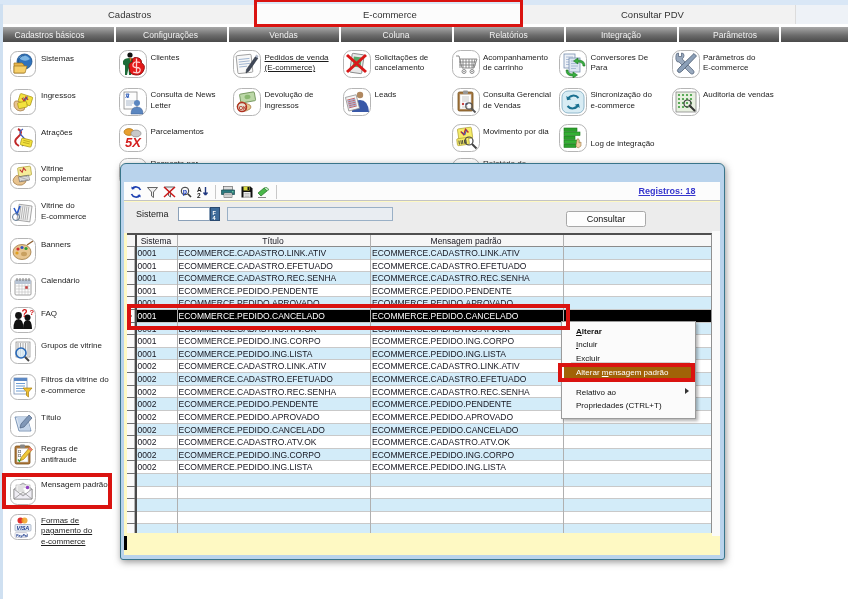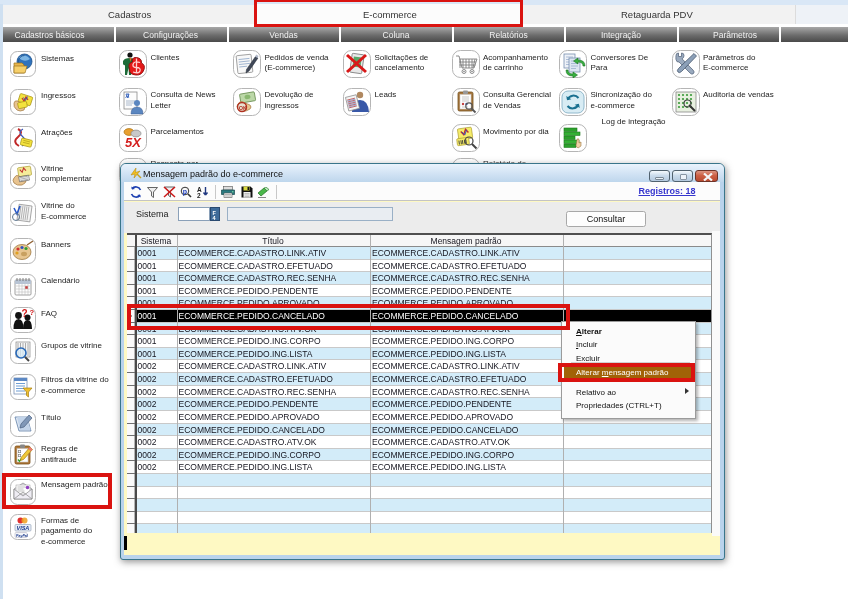--- a/index.html
+++ b/index.html
@@ -18,21 +18,21 @@
 <body>
 
 <div class="abs" style="left:0;top:0;width:848px;height:5px;background:#d9e7f6;"></div>
 <div class="abs" style="left:0;top:5px;width:848px;height:19px;background:#f2f2f2;"></div>
 <div class="abs" style="left:0;top:24px;width:848px;height:3px;background:#fff;"></div>
 <div class="abs" style="left:257px;top:4px;width:264px;height:20px;background:#fcfcfc;"></div>
 <div class="abs" style="left:795px;top:5px;width:1px;height:19px;background:#dcdcdc;"></div>
 <div class="abs" style="left:796px;top:5px;width:52px;height:19px;background:#eef2f7;"></div>
 <div class="tablbl" style="left:108px;top:9px;">Cadastros</div>
 <div class="tablbl" style="left:363px;top:9px;">E-commerce</div>
-<div class="tablbl" style="left:621px;top:9px;">Retaguarda PDV</div>
+<div class="tablbl" style="left:621px;top:9px;">Consultar PDV</div>
 
 <div class="abs" style="left:0;top:26.5px;width:848px;height:15px;background:linear-gradient(#a8a8a8,#6c6c6c 55%,#4a4a4a);"></div>
 <div class="abs" style="left:113.5px;top:26.5px;width:2px;height:15px;background:#fff;"></div>
 <div class="abs" style="left:226.5px;top:26.5px;width:2px;height:15px;background:#fff;"></div>
 <div class="abs" style="left:339px;top:26.5px;width:2px;height:15px;background:#fff;"></div>
 <div class="abs" style="left:451.5px;top:26.5px;width:2px;height:15px;background:#fff;"></div>
 <div class="abs" style="left:564px;top:26.5px;width:2px;height:15px;background:#fff;"></div>
 <div class="abs" style="left:676.5px;top:26.5px;width:2px;height:15px;background:#fff;"></div>
 <div class="abs" style="left:779px;top:26.5px;width:2px;height:15px;background:#fff;"></div>
 <div class="mitem" style="left:0;top:30px;width:99px;">Cadastros básicos</div>
@@ -165,40 +165,40 @@
 <div class="lbl" style="left:41px;top:479.5px;">Mensagem padrão</div>
 <svg class="sic" style="left:9.5px;top:513.5px;" viewBox="0 0 26 26">
     <rect x="0.5" y="0.5" width="25" height="25" rx="7" fill="#fff" stroke="#b5b5b5"></rect>
     <circle cx="10.5" cy="6.5" r="3" fill="#e03030"></circle>
     <circle cx="14.5" cy="6.5" r="3" fill="#f0a020" fill-opacity="0.85"></circle>
     <rect x="5" y="10.5" width="16" height="6.5" rx="1" fill="#e8eef8" stroke="#8898b0" stroke-width="0.6"></rect>
     <text x="6.5" y="16" font-size="5.5" font-weight="bold" font-style="italic" fill="#1a3a8c">VISA</text>
     <rect x="5" y="18.5" width="12" height="5" rx="1" fill="#f4f6fa" stroke="#aab" stroke-width="0.5"></rect>
     <text x="6" y="22.5" font-size="3.6" font-weight="bold" font-style="italic" fill="#1a3a8c">PayPal</text>
   </svg>
-<div class="lbl" style="left:41px;top:515.5px;">Formas de<br>pagamento do<br>e-commerce</div>
+<div class="lbl" style="left:41px;top:515.5px;text-decoration:underline;">Formas de<br>pagamento do<br>e-commerce</div>
 
 <svg class="gic" style="left:119px;top:50px;" viewBox="0 0 28 28">
     <rect x="0.5" y="0.5" width="27" height="27" rx="8" fill="#fff" stroke="#b5b5b5"></rect>
     <circle cx="11" cy="5" r="2.6" fill="#111"></circle>
     <path d="M6 9 q5-2 9 0 l-1 8 -2 8 h-2 l-0.5-7 -1.5 7 h-2 l0-8 z" fill="#1d6b38"></path>
     <path d="M10.5 8 l1 4 1-4 z" fill="#e86820"></path>
     <path d="M4 11 q2-3 4-2 l-1 6 q-2 1 -3-1 z" fill="#1d6b38"></path>
     <path d="M16 7.5 q7 0 6.5 5.5 q4 2 2.5 6.5 q-2 6 -8 5.5 q-7-0.5 -6.5-6 q-2-6 3-7 q-1-4 2.5-4.5" fill="#e41818" stroke="#8c0c0c" stroke-width="0.9"></path>
     <path d="M17.5 8.5 v15 M21 12.5 q-6-2 -7 2 q-0.5 3 3.5 3 q4.5 0 3.5 3.5 q-1 3 -7 1" stroke="#ffd0d0" stroke-width="1.3" fill="none"></path>
   </svg>
 <div class="lbl" style="left:150.5px;top:52.5px;">Clientes</div>
 <svg class="gic" style="left:233px;top:50px;" viewBox="0 0 28 28">
     <rect x="0.5" y="0.5" width="27" height="27" rx="8" fill="#fff" stroke="#b5b5b5"></rect>
     <rect x="4" y="5" width="15" height="18" rx="1" fill="#f8f8f8" stroke="#909090" stroke-width="0.8" transform="rotate(-6 11 14)"></rect>
     <path d="M6 9 h11 M6 11.5 h11 M6 14 h11 M6 16.5 h8" stroke="#90a8c8" stroke-width="0.8" transform="rotate(-6 11 14)"></path>
     <path d="M25 8 l-9 13 -3 2 0.5-3.5 9-13 z" fill="#404858" stroke="#202830" stroke-width="0.5"></path>
     <path d="M22 6.5 l2.5 1.5 1-2 -2.2-1.5 z" fill="#b0b8c8"></path>
   </svg>
-<div class="lbl" style="left:264.5px;top:52.5px;">Pedidos de venda<br>(E-commerce)</div>
+<div class="lbl" style="left:264.5px;top:52.5px;text-decoration:underline;">Pedidos de venda<br>(E-commerce)</div>
 <svg class="gic" style="left:343px;top:50px;" viewBox="0 0 28 28">
     <rect x="0.5" y="0.5" width="27" height="27" rx="8" fill="#fff" stroke="#b5b5b5"></rect>
     <rect x="8" y="4" width="12" height="19" rx="1" fill="#e8e8e8" stroke="#777" stroke-width="0.8" transform="rotate(8 14 13)"></rect>
     <rect x="10" y="7" width="8" height="10" fill="#58a868" transform="rotate(8 14 13)"></rect>
     <path d="M4 5 L23 22 M23 5 L4 22" stroke="#d81818" stroke-width="3"></path>
   </svg>
 <div class="lbl" style="left:374.5px;top:52.5px;">Solicitações de<br>cancelamento</div>
 <svg class="gic" style="left:451.5px;top:50px;" viewBox="0 0 28 28">
     <rect x="0.5" y="0.5" width="27" height="27" rx="8" fill="#fff" stroke="#b5b5b5"></rect>
     <g stroke="#808080" stroke-width="0.9" fill="none">
@@ -323,50 +323,32 @@
     <rect x="0.5" y="0.5" width="27" height="27" rx="8" fill="#fff" stroke="#b5b5b5"></rect>
     <g stroke="#1a7a1a" stroke-width="0.6">
       <rect x="5" y="4" width="13" height="3.4" fill="#2ca02c"></rect>
       <rect x="5" y="8" width="16" height="3.4" fill="#35b035"></rect>
       <rect x="5" y="12" width="11" height="3.4" fill="#2ca02c"></rect>
       <rect x="5" y="16" width="15" height="3.4" fill="#35b035"></rect>
       <rect x="5" y="20" width="12" height="3.4" fill="#2ca02c"></rect>
     </g>
     <path d="M18 16 q1-3 2 0 l0 3 2-1 0 4 -3 2 -2-2 z" fill="#f0d0a8" stroke="#a07840" stroke-width="0.6"></path>
   </svg>
-<div class="lbl" style="left:590.5px;top:117px;margin-left:11px;">Log de integração</div>
+<div class="lbl" style="left:590.5px;top:139px;">Log de integração</div>
 
 <svg class="gic" style="left:119px;top:157.5px;" viewBox="0 0 28 28">
     <rect x="0.5" y="0.5" width="27" height="27" rx="8" fill="#fff" stroke="#b5b5b5"></rect>
   </svg>
 <div class="lbl" style="left:150.5px;top:158.5px;">Resposta par</div>
 <svg class="gic" style="left:451.5px;top:157.5px;" viewBox="0 0 28 28">
     <rect x="0.5" y="0.5" width="27" height="27" rx="8" fill="#fff" stroke="#b5b5b5"></rect>
   </svg>
 <div class="lbl" style="left:483px;top:158.5px;">Relatório de</div>
 
 <div style="position:absolute;left:120px;top:163px;width:604.5px;height:397px;background:#b9d3ec;border:1px solid #39758a;border-radius:6px 6px 3px 3px;box-shadow:1px 2px 7px rgba(60,60,60,0.55);">
-  <div style="position:absolute;left:0;top:0;right:0;height:18px;border-radius:5px 5px 0 0;background:linear-gradient(#eaf3fc,#cfe1f3 60%,#bed6ec);">
-    <svg style="position:absolute;left:8.5px;top:3.5px;" width="12" height="11" viewBox="0 0 12 11">
-        <path d="M1 7 L6 0 L5.5 4.5 L10 3 L4 10 L5 6 z" fill="#f4c020" stroke="#b08000" stroke-width="0.5"></path>
-        <path d="M7 6 l4 4" stroke="#c8a020" stroke-width="1.4"></path>
-      </svg>
-    <span style="position:absolute;left:22px;top:4.5px;font-size:9px;color:#111;">Mensagem padrão do e-commerce</span>
-    <div style="position:absolute;left:527.5px;top:6px;width:21px;height:12px;border:1px solid #51626f;border-radius:3px;background:linear-gradient(#f5fafd,#cbdcec 45%,#b3c9de);">
-        <div style="position:absolute;left:5px;top:6px;width:9px;height:3px;background:#ebf2f8;border:0.5px solid #7a8894;border-radius:1px;"></div>
-      </div>
-    <div style="position:absolute;left:551px;top:6px;width:21px;height:12px;border:1px solid #51626f;border-radius:3px;background:linear-gradient(#f5fafd,#cbdcec 45%,#b3c9de);">
-        <div style="position:absolute;left:6.5px;top:2.5px;width:7px;height:6px;border:1.6px solid #8795a3;background:#edf3f9;border-radius:1px;"></div>
-      </div>
-    <div style="position:absolute;left:574px;top:6px;width:23px;height:12px;border:1px solid #6e3327;border-radius:3px;background:linear-gradient(#dc9582,#cd6146 45%,#b94a30);color:#fff;">
-        <svg style="position:absolute;left:6.5px;top:2px;" width="10" height="8" viewBox="0 0 10 8">
-          <path d="M1 0.5 L9 7.5 M9 0.5 L1 7.5" stroke="#f4f6f8" stroke-width="2.2"></path>
-        </svg>
-      </div>
-  </div>
   <div style="position:absolute;left:3px;top:18px;right:4px;bottom:4px;background:#fef9c3;overflow:hidden;">
 
     <div style="position:absolute;left:0;top:0;right:0;height:19px;background:#fcfcfc;border-bottom:1px solid #c4c4c4;"></div>
     <svg style="position:absolute;left:6px;top:4px;" width="12" height="12" viewBox="0 0 12 12">
         <path d="M10.5 4 A5 5 0 0 0 2 2.8 M1.5 8 A5 5 0 0 0 10 9.2" fill="none" stroke="#1c3fb0" stroke-width="1.7"></path>
         <path d="M1.2 0.5 l0.8 3 3-0.6 z" fill="#1c3fb0"></path>
         <path d="M10.8 11.5 l-0.8-3 -3 0.6 z" fill="#1c3fb0"></path>
       </svg>
     <svg style="position:absolute;left:23px;top:5px;" width="11" height="11" viewBox="0 0 11 11">
         <path d="M0.5 0.5 h10 l-4 4.5 v5.5 l-2-1.5 v-4 z" fill="#eee" stroke="#555" stroke-width="0.9"></path>

